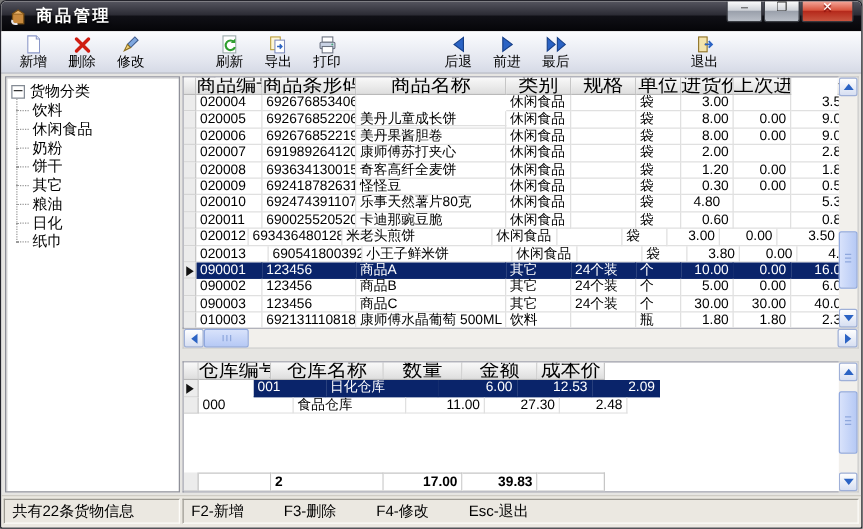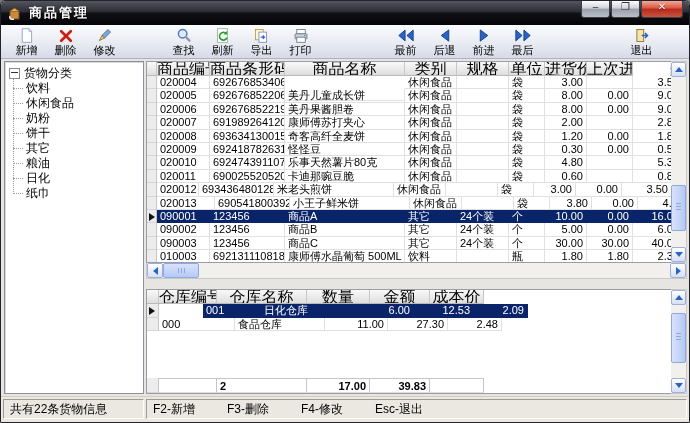--- a/index.html
+++ b/index.html
@@ -113,29 +113,20 @@
             <path d="M7 10 L14 3 L17 6 L10 13 Z" fill="#7fa8e0" stroke="#3d5a8c"></path>
             <path d="M7 10 L10 13 L4 16 Z" fill="#f2d077" stroke="#8a6d1f"></path>
           </svg>
       </span>
       <span class="tlabel">修改</span>
     </div>
     <div class="tspacer1"></div>
     <div class="tbtn">
       <span class="ticon">
         <svg width="17" height="17" viewBox="0 0 20 20">
-            <circle cx="9" cy="8" r="5" fill="#ddeafd" stroke="#4a7ec0" stroke-width="1.7"></circle>
-            <line x1="12.6" y1="11.6" x2="17" y2="16" stroke="#8d96a8" stroke-width="2.6" stroke-linecap="round"></line>
-          </svg>
-      </span>
-      <span class="tlabel">查找</span>
-    </div>
-    <div class="tbtn">
-      <span class="ticon">
-        <svg width="17" height="17" viewBox="0 0 20 20">
             <rect x="4" y="2" width="12" height="16" fill="#fff" stroke="#9aa"></rect>
             <path d="M14.5 8 A4.5 4.5 0 1 0 15.2 12.5" fill="none" stroke="#2e9e2e" stroke-width="2"></path>
             <path d="M15.5 4.5 v4.2 h-4.2 z" fill="#2e9e2e"></path>
           </svg>
       </span>
       <span class="tlabel">刷新</span>
     </div>
     <div class="tbtn">
       <span class="ticon">
         <svg width="17" height="17" viewBox="0 0 20 20">
@@ -151,29 +142,20 @@
         <svg width="18" height="17" viewBox="0 0 20 20">
             <rect x="5" y="3" width="10" height="5" fill="#fff" stroke="#6b7280"></rect>
             <rect x="3" y="8" width="14" height="6" rx="1" fill="#c9d2e4" stroke="#6b7280"></rect>
             <rect x="5" y="12" width="10" height="6" fill="#fff" stroke="#6b7280"></rect>
             <circle cx="14.5" cy="10" r="0.9" fill="#4a7"></circle>
           </svg>
       </span>
       <span class="tlabel">打印</span>
     </div>
     <div class="tspacer2"></div>
-    <div class="tbtn">
-      <span class="ticon">
-        <svg width="18" height="15" viewBox="0 0 20 16">
-            <path d="M9 2 L2 8 L9 14 Z" fill="#2b63c4" stroke="#174089"></path>
-            <path d="M18 2 L11 8 L18 14 Z" fill="#2b63c4" stroke="#174089"></path>
-          </svg>
-      </span>
-      <span class="tlabel">最前</span>
-    </div>
     <div class="tbtn">
       <span class="ticon">
         <svg width="14" height="15" viewBox="0 0 14 16">
             <path d="M11 2 L3 8 L11 14 Z" fill="#2b63c4" stroke="#174089"></path>
           </svg>
       </span>
       <span class="tlabel">后退</span>
     </div>
     <div class="tbtn">
       <span class="ticon">
@@ -337,21 +319,21 @@
               <div class="g-cell num" style="width: 50px; line-height: 12.4px;">0.50</div>
             </div>
             <div class="g-row" style="height: 13.4px;">
               <div class="g-marker" style="width: 10px;"></div>
               <div class="g-cell" style="width: 53px; line-height: 12.4px;">020010</div>
               <div class="g-cell" style="width: 75px; line-height: 12.4px;">6924743911079</div>
               <div class="g-cell" style="width: 120px; line-height: 12.4px;">乐事天然薯片80克</div>
               <div class="g-cell" style="width: 52px; line-height: 12.4px;">休闲食品</div>
               <div class="g-cell" style="width: 52px; line-height: 12.4px;"></div>
               <div class="g-cell" style="width: 36px; line-height: 12.4px;">袋</div>
-              <div class="g-cell num" style="width: 42px; line-height: 12.4px;">4.80</div>
+              <div class="g-cell num" style="width: 42px; line-height: 12.4px; text-align: center;">4.80</div>
               <div class="g-cell num" style="width: 46px; line-height: 12.4px;"></div>
               <div class="g-cell num" style="width: 50px; line-height: 12.4px;">5.30</div>
             </div>
             <div class="g-row" style="height: 13.4px;">
               <div class="g-marker" style="width: 10px;"></div>
               <div class="g-cell" style="width: 53px; line-height: 12.4px;">020011</div>
               <div class="g-cell" style="width: 75px; line-height: 12.4px;">6900255205202</div>
               <div class="g-cell" style="width: 120px; line-height: 12.4px;">卡迪那豌豆脆</div>
               <div class="g-cell" style="width: 52px; line-height: 12.4px;">休闲食品</div>
               <div class="g-cell" style="width: 52px; line-height: 12.4px;"></div>

